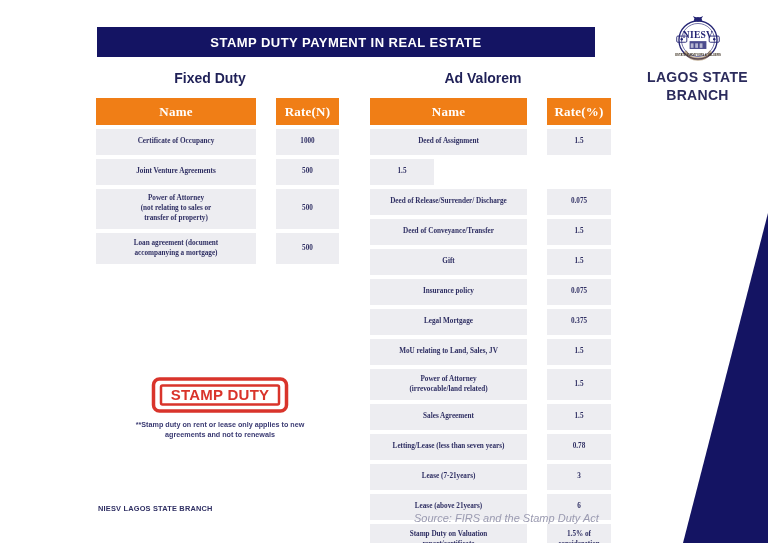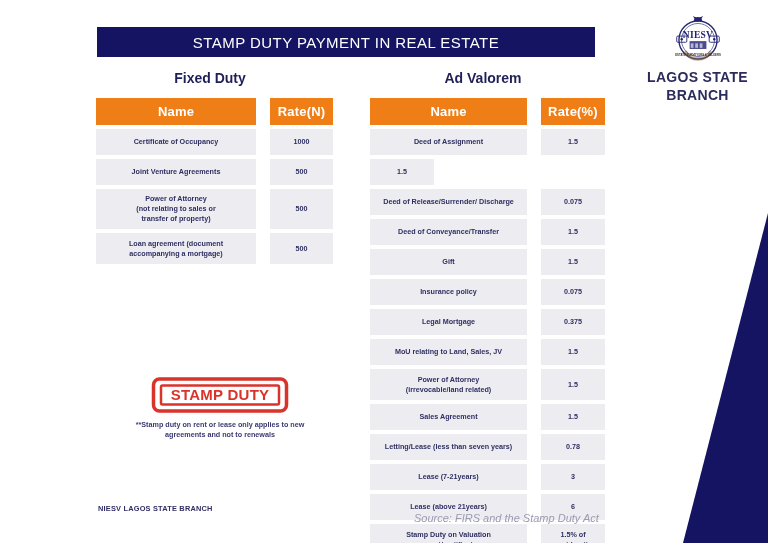--- a/index.html
+++ b/index.html
@@ -38,22 +38,22 @@
     top: 27px;
     width: 498px;
     height: 30px;
     background: #141463;
     display: flex;
     align-items: center;
     justify-content: center;
   }
   #banner-title {
     color: #ffffff;
-    font-size: 15px;
-    font-weight: normal;
+    font-size: 13px;
+    font-weight: bold;
     letter-spacing: 0.45px;
     white-space: nowrap;
   }
 
   
   #logo-block {
     position: absolute;
     left: 645px;
     top: 12px;
     width: 105px;
@@ -84,22 +84,23 @@
   }
   #heading-fixed { left: 96px; top: 70px; width: 228px; }
   #heading-adval { left: 370px; top: 70px; width: 226px; }
 
   
   .table {
     position: absolute;
   }
   .trow {
     display: flex;
-    gap: 14px;
+    gap: 20px;
     margin-bottom: 4px;
+    font-family: Liberation Serif, serif;
   }
   .theadrow .cell {
     background: #f07e16;
     color: #ffffff;
     font-size: 13px;
     font-weight: bold;
     letter-spacing: 0.2px;
   }
   .cell {
     background: #ededf1;

